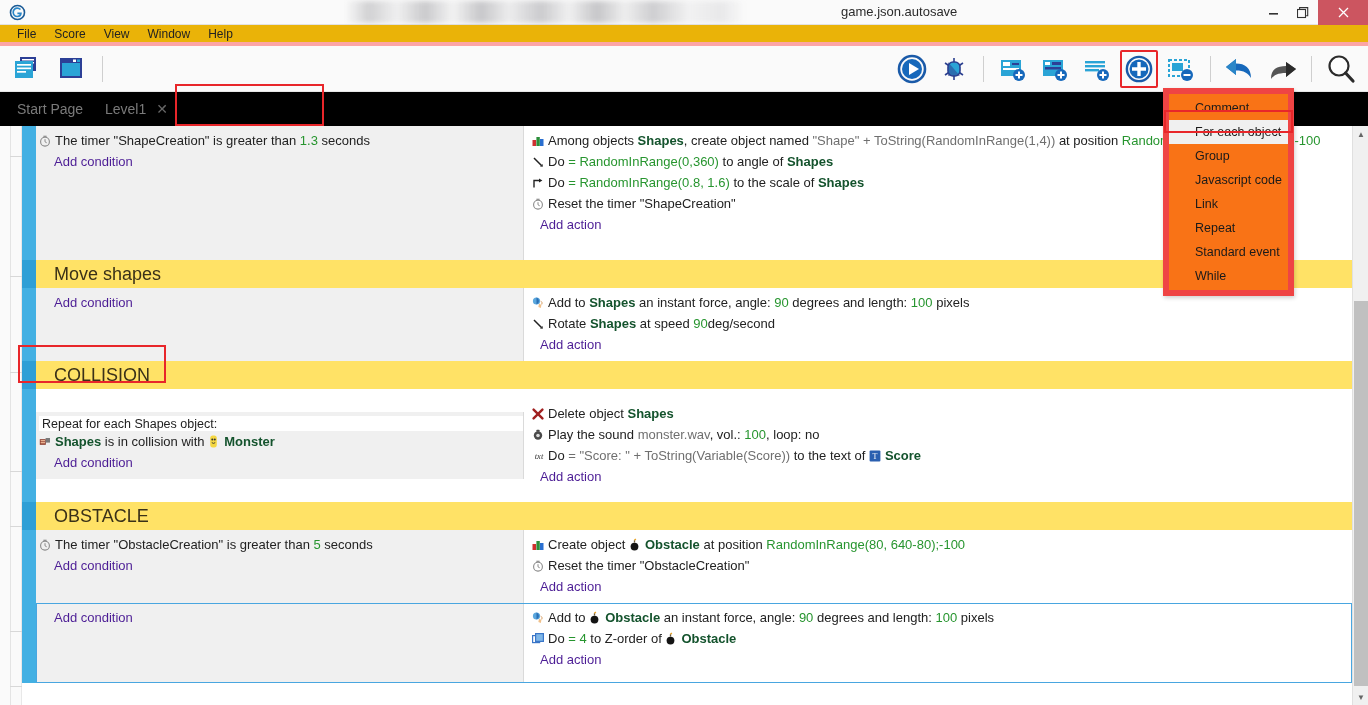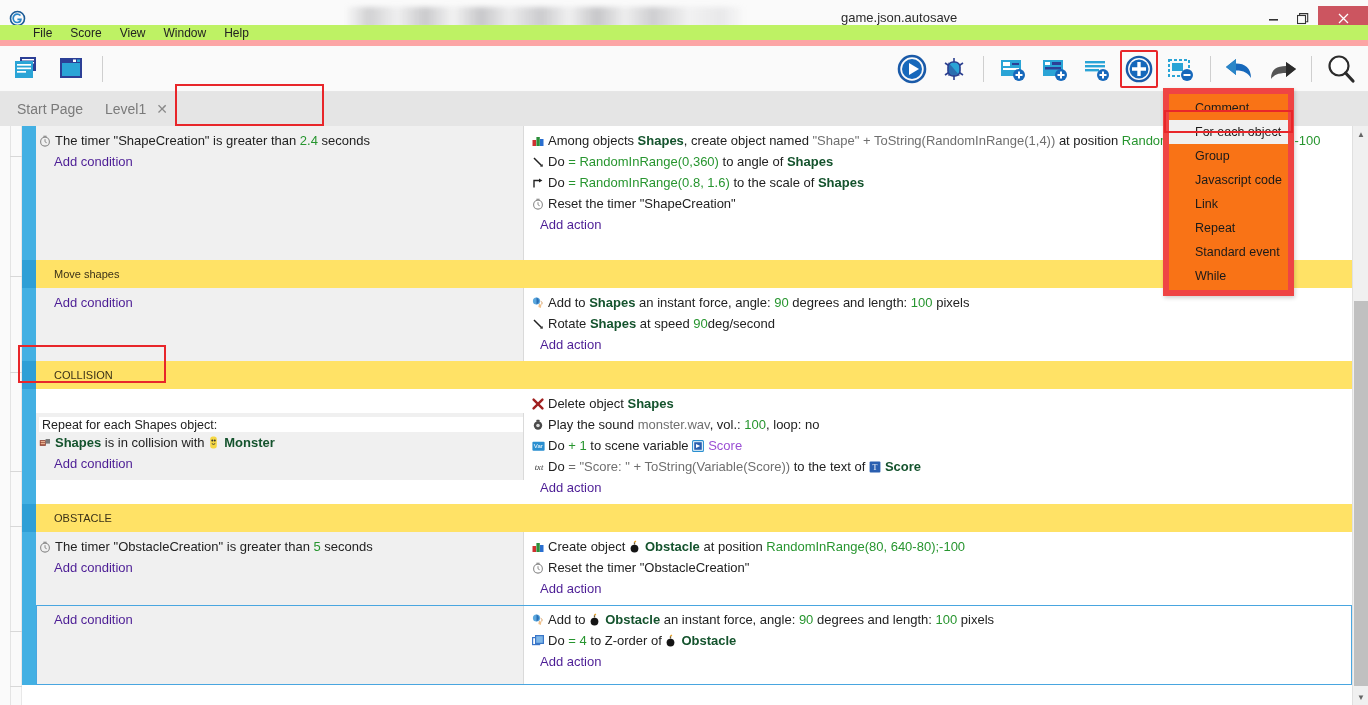--- a/index.html
+++ b/index.html
@@ -8,21 +8,21 @@
     font-family: "Liberation Sans", sans-serif;
     background: #ffffff;
     overflow: hidden;
   }
   .app { position: relative; width: 1368px; height: 705px; background: #fafafa; }
 
   
   .titlebar {
     position: absolute; left: 0; top: 0; width: 1368px; height: 25px;
     background: #fafafa; border-bottom: 1px solid #e2e2e2;
-    display: flex; align-items: center; margin-top: 6px;
+    display: flex; align-items: center;
   }
   .app-logo {
     width: 24px; height: 20px; margin-left: 5px;
     display: flex; align-items: center; justify-content: center;
   }
   .title-blur {
     position: absolute; left: 345px; top: 1px; width: 400px; height: 22px;
     background: linear-gradient(90deg,
       rgba(200,200,200,0) 0%, rgba(175,175,178,.55) 6%, rgba(210,210,212,.25) 13%,
       rgba(170,170,174,.6) 20%, rgba(215,215,216,.2) 27%, rgba(168,168,172,.62) 34%,
@@ -38,22 +38,22 @@
   .wincontrols { position: absolute; right: 0; top: 0; height: 25px; display: flex; }
   .wbtn {
     width: 30px; height: 25px; display: flex; align-items: center; justify-content: center;
     color: #333; font-size: 12px; background: transparent;
   }
   .wbtn.close { width: 50px; background: #cc5560; color: #fff; }
 
   
   .menubar {
     position: absolute; left: 0; top: 25px; width: 1368px; height: 21px;
-    background: #bef264; display: flex; align-items: center; padding-left: 24px;
-    border-bottom: 6px solid #fca5a5;
+    background: #eab308; display: flex; align-items: center; padding-left: 8px;
+    border-bottom: 4px solid #fca5a5;
   }
   .menubar .mi { font-size: 12px; color: #222; padding: 2px 9px; cursor: default; }
 
   
   .toolbar {
     position: absolute; left: 0; top: 46px; width: 1368px; height: 46px;
     background: #fafafa; border-bottom: 1px solid #e6e6e6;
   }
   .tb-left { position: absolute; left: 8px; top: 4px; display: flex; align-items: center; gap: 6px; }
   .tb-right { position: absolute; right: 8px; top: 4px; display: flex; align-items: center; gap: 4px; }
@@ -62,21 +62,21 @@
     position: relative;
   }
   .tbsep { width: 1px; height: 26px; background: #cfcfcf; margin: 0 6px; }
   .tbicon.selected {
     border: 2px solid #e8262a; border-radius: 2px;
   }
 
   
   .tabbar {
     position: absolute; left: 0; top: 92px; width: 1368px; height: 34px;
-    background: #e5e5e5;
+    background: #000000;
   }
   .tab {
     position: absolute; top: 0; height: 34px;
     display: flex; align-items: center; font-size: 14px; color: #7a7a7a;
     padding: 0 9px; gap: 10px;
   }
   .tab.active {
     background: #4cb2e2; color: #ffffff; font-size: 14.5px;
   }
   .tab-sel-outline {
@@ -96,21 +96,21 @@
   }
   .rows { position: absolute; left: 22px; top: 0; width: 1330px; }
 
   .grow { position: relative; width: 1330px; display: flex; }
   
   .bluebar { width: 14px; flex: 0 0 14px; background: #43b0e3; }
   .bluebar.dark { background: #2f9fd6; }
 
   
   .group-title {
-    flex: 1; background: #ffe266; font-size: 11px; color: #3a3118;
+    flex: 1; background: #ffe266; font-size: 18px; color: #3a3118;
     padding: 6px 0 6px 18px; line-height: 16px; min-height: 28px;
   }
 
   
   .ev-body { flex: 1; display: flex; background: #ffffff; }
   .conds {
     width: 488px; flex: 0 0 488px; background: #f0f0f0;
     border-right: 1px solid #dadada; padding: 4px 0 6px 3px;
   }
   .acts { flex: 1; background: #ffffff; padding: 4px 0 6px 8px; }
@@ -351,21 +351,21 @@
 
     <div class="rows" id="rows-container">
         <div class="grow">
           <div class="bluebar"></div>
           <div class="ev-body" style="min-height: 134px;">
             <div class="conds">
               <div class="line"><span class="ico"><svg width="12" height="12" viewBox="0 0 12 12">
                     <circle cx="6" cy="6.7" r="4.4" fill="none" stroke="#8a8a8a" stroke-width="1.1"></circle>
                     <path d="M6 4.2v2.6l1.7 1" stroke="#8a8a8a" stroke-width="1" fill="none"></path>
                     <path d="M4.4 1.3h3.2" stroke="#8a8a8a" stroke-width="1.2"></path>
-                  </svg></span><span>The timer "ShapeCreation" is greater than </span><span class="num">2.4</span><span> seconds</span></div>
+                  </svg></span><span>The timer "ShapeCreation" is greater than </span><span class="num">1.3</span><span> seconds</span></div>
               <span class="ph">Add condition</span>
             </div>
             <div class="acts">
               <div class="line wrap"><span class="ico"><svg width="12" height="12" viewBox="0 0 12 12">
                     <rect x="0.5" y="5" width="3.6" height="6" fill="#cf3030"></rect>
                     <rect x="4.4" y="2" width="3.4" height="9" fill="#2b8f3a"></rect>
                     <rect x="8" y="4" width="3.5" height="7" fill="#2a6fd0"></rect>
                   </svg></span><span>Among objects </span><span class="obj">Shapes</span><span>, create object named </span><span class="str">"Shape" + ToString(RandomInRange(1,4))</span><span> at position </span><span class="expr">RandomInRange(80, 640-80);-100</span></div>
               <div class="line"><span class="ico"><svg width="12" height="12" viewBox="0 0 12 12">
                     <path d="M2 2 L9.5 9.5" stroke="#222" stroke-width="1.5"></path>
@@ -433,28 +433,20 @@
             </div>
             <div class="acts">
               <div class="line"><span class="ico"><svg width="12" height="12" viewBox="0 0 12 12">
                     <path d="M1.6 1.6 L10.4 10.4 M10.4 1.6 L1.6 10.4" stroke="#a02020" stroke-width="2.4" stroke-linecap="round"></path>
                   </svg></span><span>Delete object </span><span class="obj">Shapes</span></div>
               <div class="line"><span class="ico"><svg width="12" height="12" viewBox="0 0 12 12">
                     <circle cx="6" cy="6.5" r="4.2" fill="#4a4a4a"></circle>
                     <circle cx="6" cy="6.5" r="1.8" fill="#dcdcdc"></circle>
                     <rect x="4.3" y="0.8" width="3.4" height="2" rx="0.8" fill="#4a4a4a"></rect>
                   </svg></span><span>Play the sound </span><span class="str">monster.wav</span><span>, vol.: </span><span class="num">100</span><span>, loop: no</span></div>
-              <div class="line"><span class="ico"><svg width="13" height="11" viewBox="0 0 13 11">
-                    <rect x="0.4" y="0.8" width="12.2" height="9" rx="1" fill="#2a8fd0"></rect>
-                    <text x="6.3" y="7.4" font-size="6" fill="#fff" text-anchor="middle" font-family="Liberation Sans, sans-serif">Var</text>
-                  </svg></span><span>Do </span><span class="num">+ 1</span><span> to scene variable </span><span class="ico"><svg width="12" height="12" viewBox="0 0 12 12">
-                    <rect x="0.6" y="0.6" width="10.8" height="10.8" rx="1" fill="#fff" stroke="#2a8fd0" stroke-width="1.1"></rect>
-                    <rect x="2.2" y="2.2" width="7.6" height="7.6" fill="#2a5fb0"></rect>
-                    <path d="M4 4 L8.2 6 L4 8 Z" fill="#fff"></path>
-                  </svg></span><span class="varname">Score</span></div>
               <div class="line"><span class="ico"><svg width="14" height="12" viewBox="0 0 14 12">
                     <text x="7" y="9.2" font-size="8.5" fill="#333" text-anchor="middle" font-style="italic" font-family="Liberation Serif, serif">txt</text>
                   </svg></span><span>Do </span><span class="str">= "Score: " + ToString(Variable(Score))</span><span> to the text of </span><span class="ico"><svg width="12" height="12" viewBox="0 0 12 12">
                     <rect x="0.6" y="0.6" width="10.8" height="10.8" rx="1" fill="#2a5fb0"></rect>
                     <text x="6" y="8.6" font-size="8" fill="#fff" text-anchor="middle" font-family="Liberation Serif, serif">T</text>
                   </svg></span><span class="obj">Score</span></div>
               <span class="ph" style="padding-left: 8px;">Add action</span>
             </div>
           </div>
         </div>

